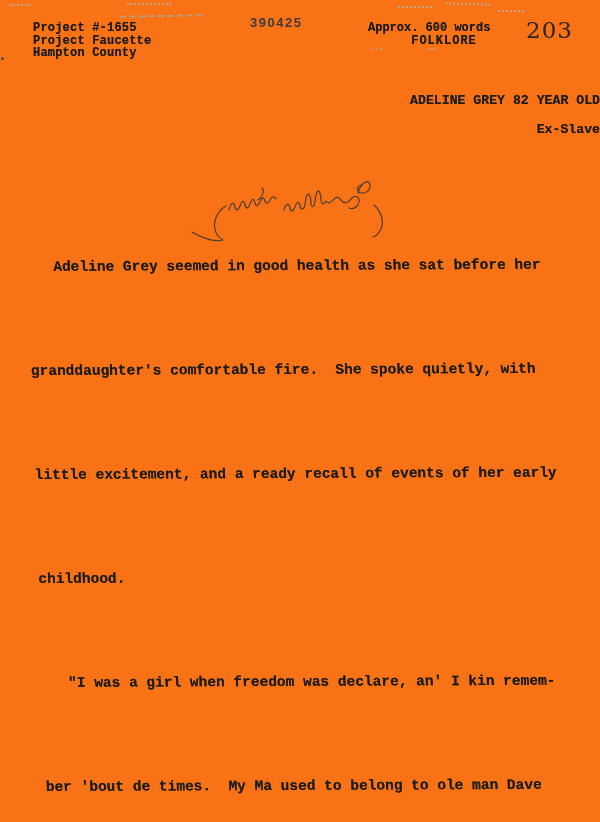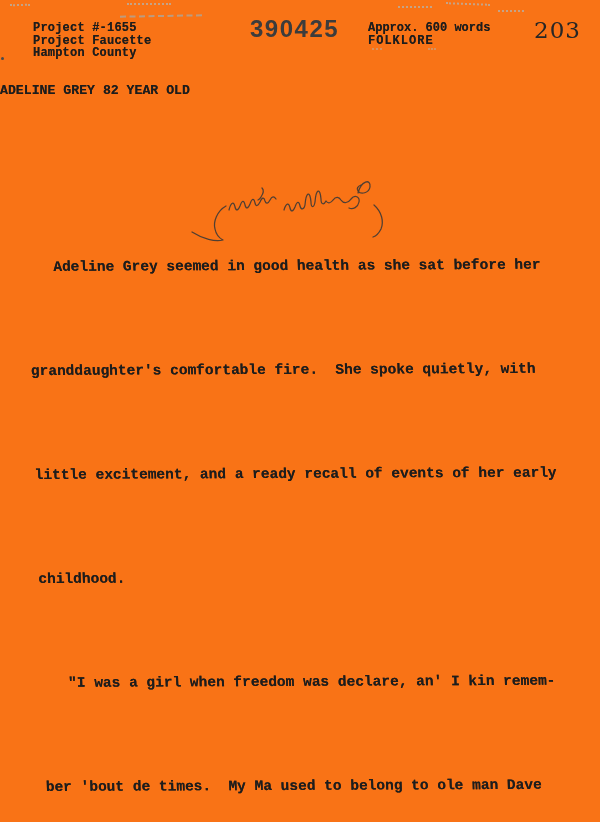--- a/index.html
+++ b/index.html
@@ -12,35 +12,34 @@
   .id-block{
     position:absolute;left:33px;top:22px;
     font:700 12px/12.5px "Liberation Mono",monospace;
     letter-spacing:.2px;text-shadow:0 0 .6px rgba(25,25,25,.75);
   }
   .words-block{
     position:absolute;left:368px;top:22px;width:152px;
     font:700 12px/12.5px "Liberation Mono",monospace;
     text-shadow:0 0 .6px rgba(25,25,25,.75);
   }
-  .words-block .folklore{text-align:left;letter-spacing:1px;}
+  .words-block .folklore{text-align:center;letter-spacing:1px;}
   .stamp{
     position:absolute;left:250px;top:15px;
     font-family:"Liberation Sans",sans-serif;font-weight:600;
-    font-size:24px;color:#3c3c3c;letter-spacing:1.5px;
+    font-size:13px;color:#3c3c3c;letter-spacing:1.5px;
   }
   .pagenum{
     position:absolute;left:526px;top:17px;
     font-family:"DejaVu Serif",serif;font-size:23px;color:#262626;
     letter-spacing:1px;
-    margin-left:8px;
   }
   
   .title-block{
-    position:absolute;left:0;top:84px;width:600px;text-align:left;
+    position:absolute;left:0;top:94px;width:600px;text-align:right;
     font:700 13.2px/13px "Liberation Mono",monospace;
     text-shadow:0 0 .6px rgba(25,25,25,.75);
   }
   .title2{margin-top:16px;}
   
   .body{
     position:absolute;left:23px;top:150px;width:566px;
     font:700 14.5px/26px "Liberation Mono",monospace;
     white-space:pre;letter-spacing:0;
     text-shadow:0 0 .6px rgba(25,25,25,.8);
@@ -80,20 +79,21 @@
 
   <div class="words-block">
     <div>Approx. 600 words</div>
     <div class="folklore">FOLKLORE</div>
   </div>
 
   <div class="pagenum">203</div>
 
   <div class="title-block">
     <div class="title1">ADELINE GREY 82 YEAR OLD</div>
+    <div class="title2">Ex-Slave</div>
   </div>
 
   <div class="body">
     
   
       <div class="line">   Adeline Grey seemed in good health as she sat before her</div>
     
       <div class="line">granddaughter's comfortable fire.  She spoke quietly, with</div>
     
       <div class="line">little excitement, and a ready recall of events of her early</div>

